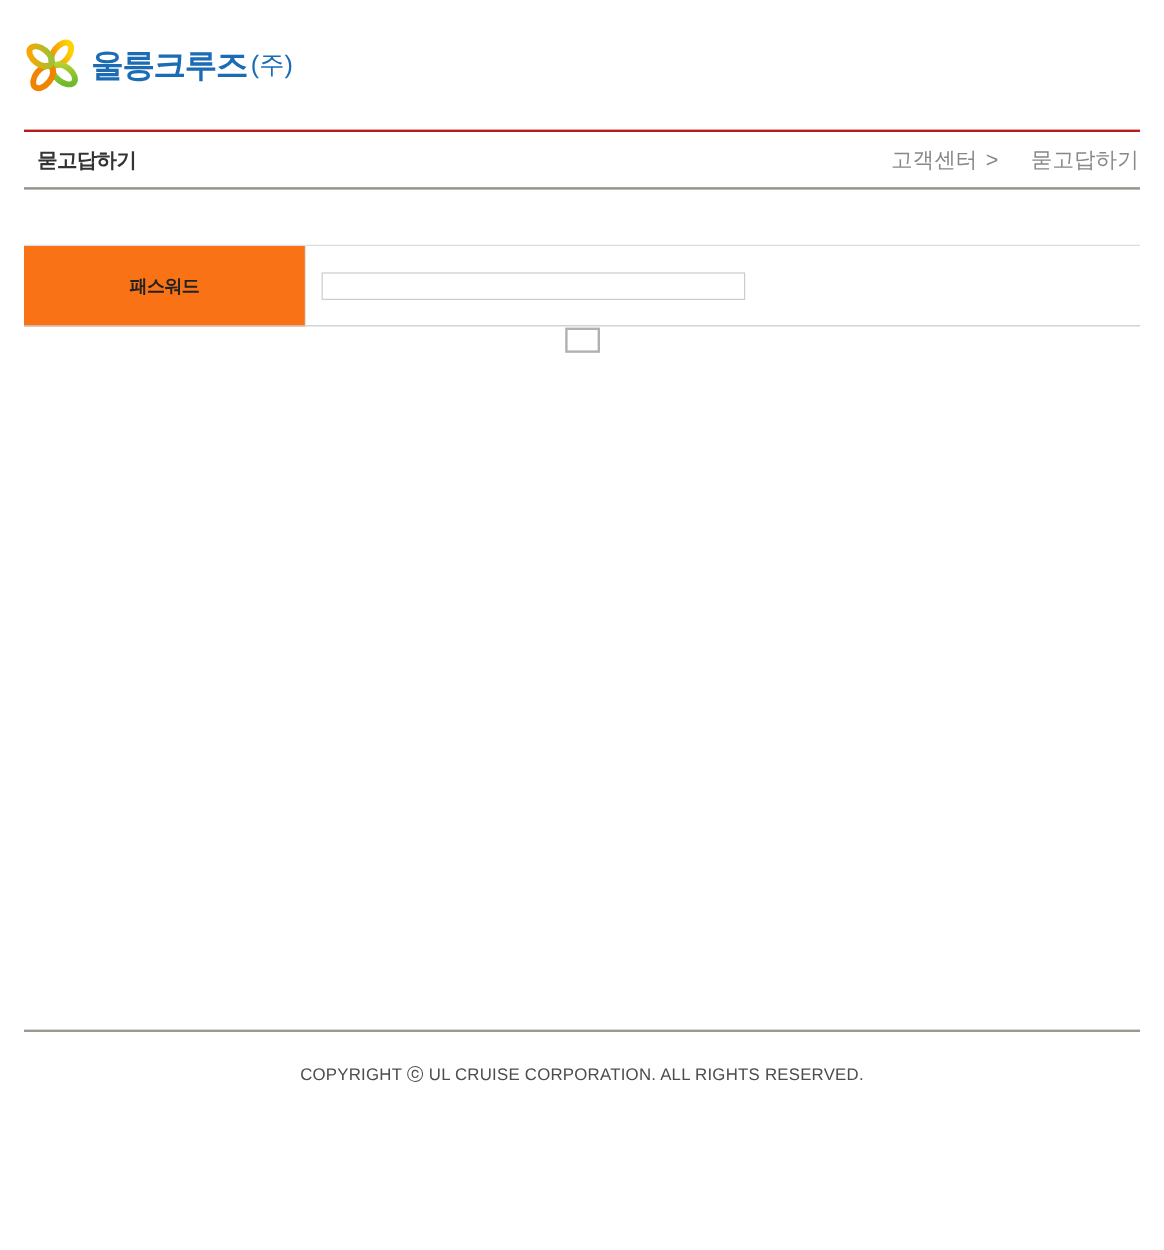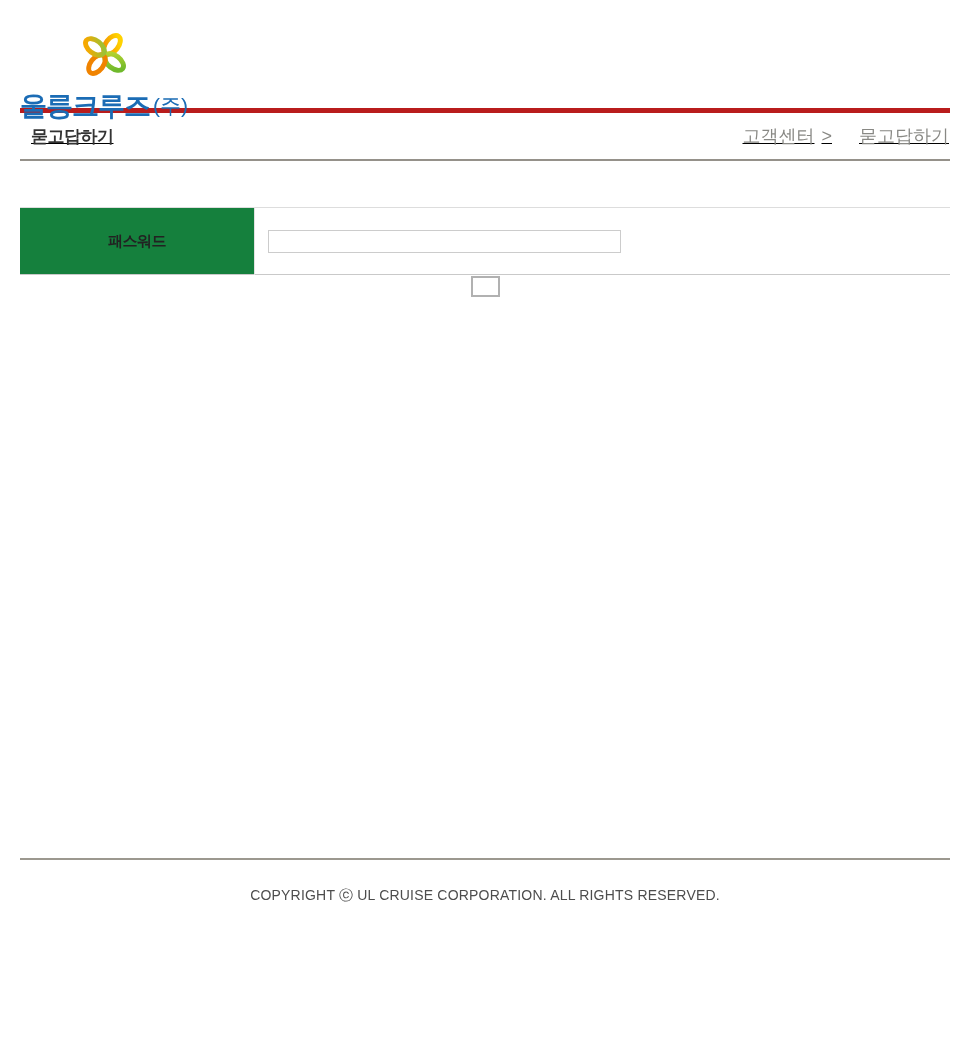--- a/index.html
+++ b/index.html
@@ -21,47 +21,45 @@
     padding-top: 28px;
     height: 48px;
     margin-bottom: 32px;
   }
   .logo {
     display: inline-flex;
     align-items: center;
     gap: 9px;
     text-decoration: none;
     cursor: pointer;
-    flex-direction: column;
   }
   .logo-icon svg { display: block; }
   .logo-text { display: inline-flex; align-items: center; white-space: nowrap; }
   .brand {
     font-size: 27px;
     font-weight: bold;
     color: #1b6cb5;
     letter-spacing: -1px;
   }
   .suffix {
     font-size: 21px;
     font-weight: normal;
     color: #1b6cb5;
     margin-left: 3px;
   }
 
   
   .page-header {
-    border-top: 5px solid #b91c1c;
+    border-top: 2px solid #b91c1c;
     border-bottom: 2px solid #95918a;
     height: 46px;
     display: flex;
     align-items: center;
     justify-content: space-between;
     padding-left: 11px;
-    text-decoration: underline;
   }
   .page-title {
     margin: 0;
     font-size: 17px;
     font-weight: bold;
     color: #333333;
     letter-spacing: -0.5px;
   }
   .breadcrumb {
     display: flex;
@@ -81,21 +79,21 @@
     border-collapse: collapse;
     table-layout: fixed;
   }
   .form-table tr {
     border-top: 1px solid #dddddd;
     border-bottom: 1px solid #c9c9c9;
   }
   .form-table th {
     width: 232px;
     height: 64px;
-    background: #15803d;
+    background: #f97316;
     border-right: 1px solid #e2e2e2;
     font-size: 15px;
     font-weight: bold;
     color: #222222;
     text-align: center;
     letter-spacing: -0.5px;
   }
   .form-table td {
     padding-left: 13px;
     height: 64px;

